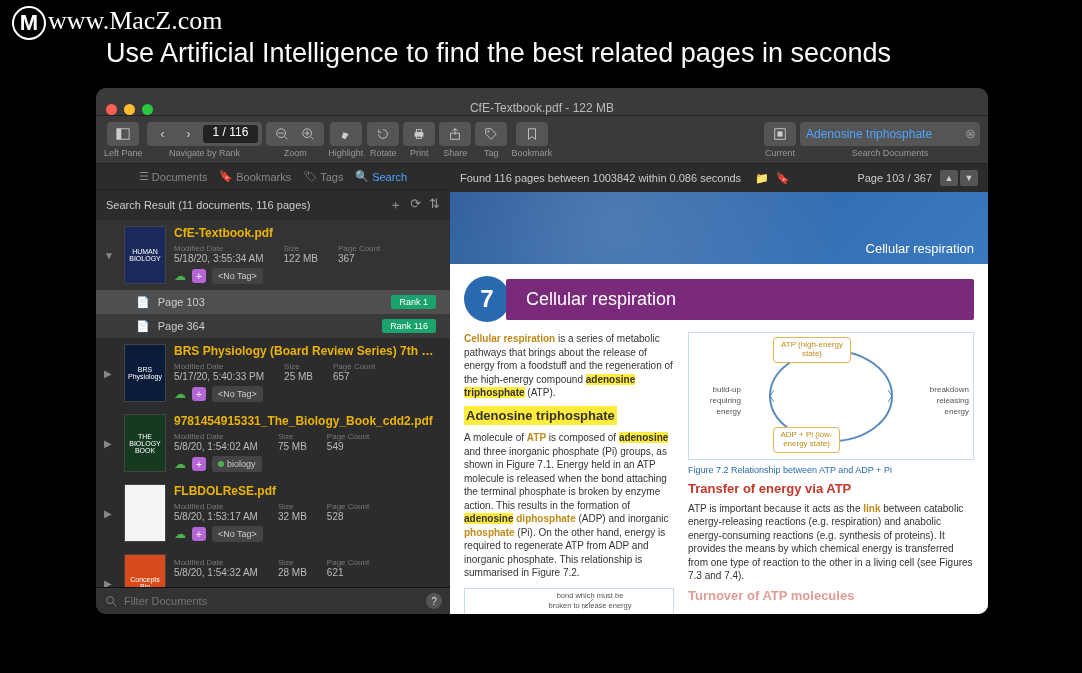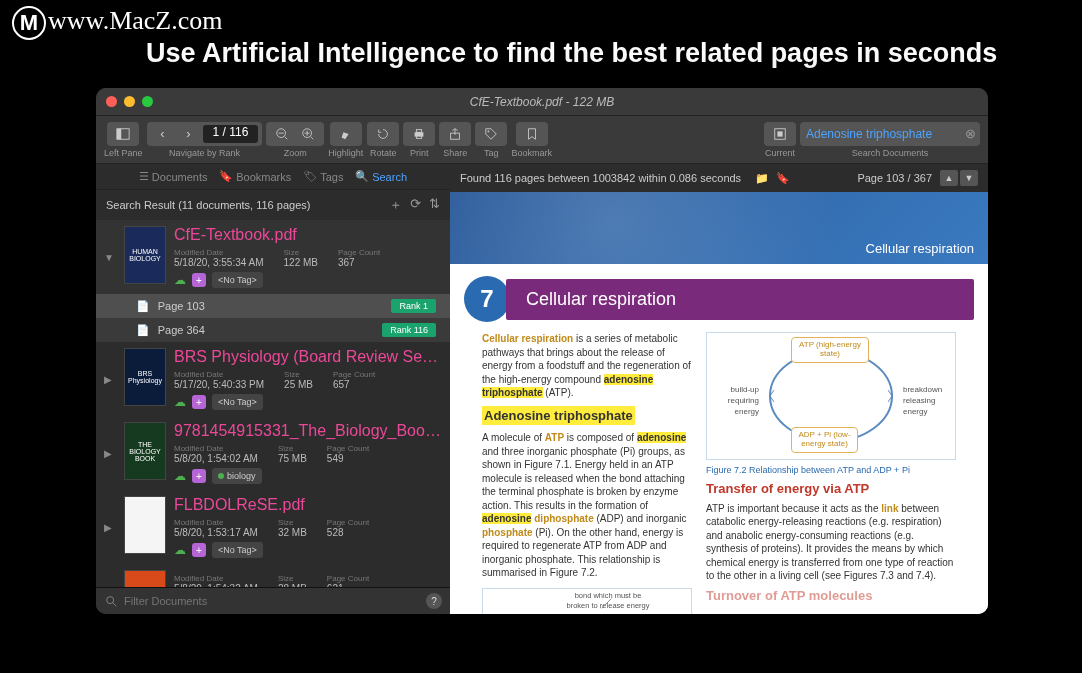--- a/index.html
+++ b/index.html
@@ -1,24 +1,24 @@
 <!DOCTYPE html>
 <html><head>
 <meta charset="utf-8">
 <style>
 * { box-sizing: border-box; margin: 0; padding: 0; }
 body { font-family: -apple-system, BlinkMacSystemFont, "Helvetica Neue", Arial, sans-serif; background: #000; width: 1082px; height: 673px; overflow: hidden; color: #ddd; }
 
 .watermark-m { position: absolute; left: 12px; top: 6px; width: 34px; height: 34px; border-radius: 50%; border: 2px solid #fff; display: flex; align-items: center; justify-content: center; font-weight: bold; font-size: 22px; color: #fff; }
 .watermark-url { position: absolute; left: 48px; top: 6px; color: #fff; font-size: 26px; font-family: "Times New Roman", serif; text-shadow: 0 0 2px #000; }
-.headline { position: absolute; left: 106px; top: 38px; color: #fff; font-size: 27px; font-weight: 700; margin-left: 40px; }
+.headline { position: absolute; left: 106px; top: 38px; color: #fff; font-size: 27px; font-weight: 400; }
 
 .app-window { position: absolute; left: 96px; top: 88px; width: 892px; height: 526px; background: #2c2c2c; border-radius: 10px; box-shadow: 0 20px 60px rgba(0,0,0,0.7); overflow: hidden; }
 
-.titlebar { height: 28px; background: #3a3a3a; border-bottom: 1px solid #222; display: flex; align-items: center; justify-content: center; position: relative; font-style: italic; }
+.titlebar { height: 28px; background: #3a3a3a; border-bottom: 1px solid #222; display: flex; align-items: flex-end; justify-content: center; position: relative; }
 .traffic-lights { position: absolute; left: 10px; display: flex; gap: 7px; }
 .tl-dot { width: 11px; height: 11px; border-radius: 50%; }
 .tl-red { background: #ff5f57; } .tl-yellow { background: #febc2e; } .tl-green { background: #28c840; }
 .titlebar-title { font-size: 12px; color: #bbb; }
 
 .toolbar { height: 48px; background: #3a3a3a; border-bottom: 1px solid #222; display: flex; align-items: center; padding: 0 8px; gap: 4px; }
 .tb-group { display: flex; flex-direction: column; align-items: center; }
 .tb-btns { display: flex; gap: 2px; background: #555; border-radius: 4px; padding: 3px 4px; }
 .tb-btn { width: 24px; height: 18px; display: flex; align-items: center; justify-content: center; color: #ccc; font-size: 13px; }
 .tb-page-box { background: #222; color: #fff; padding: 0 10px; border-radius: 3px; font-size: 12px; }
@@ -39,21 +39,21 @@
 
 .doc-list { flex: 1; overflow-y: auto; }
 .doc-item { display: flex; padding: 6px 8px; gap: 8px; position: relative; }
 .doc-item.expanded { background: #333; }
 .disclosure { width: 12px; color: #888; font-size: 10px; align-self: center; }
 .thumb { width: 42px; height: 58px; background: #151515; border: 1px solid #444; flex-shrink: 0; font-size: 7px; display: flex; align-items: center; justify-content: center; color: #fff; text-align: center; }
 .thumb.blue { background: #1a2a5a; } .thumb.navy { background: #0b1b3a; }
 .thumb.green { background: #163a20; } .thumb.white { background: #f5f5f5; color: #333; }
 .thumb.orange { background: #d94a1a; }
 .doc-meta { flex: 1; overflow: hidden; }
-.doc-title { font-size: 16px; font-weight: 400; color: #ec4899; white-space: nowrap; overflow: hidden; text-overflow: ellipsis; }
+.doc-title { font-size: 12px; font-weight: 700; color: #eab308; white-space: nowrap; overflow: hidden; text-overflow: ellipsis; }
 .meta-row { display: flex; gap: 20px; margin-top: 4px; }
 .meta-col { display: flex; flex-direction: column; }
 .meta-label { font-size: 8px; color: #777; }
 .meta-value { font-size: 10px; color: #bbb; }
 .tag-row { display: flex; align-items: center; gap: 6px; margin-top: 4px; font-size: 10px; }
 .cloud-icon { color: #4caf50; font-size: 12px; }
 .plus-icon { background: #b565d6; color: #fff; width: 14px; height: 14px; border-radius: 3px; display: inline-flex; align-items: center; justify-content: center; font-size: 10px; }
 .tag-chip { background: #444; color: #ccc; padding: 3px 6px; border-radius: 3px; font-size: 9px; display: inline-flex; align-items: center; gap: 3px; }
 .tag-dot { width: 6px; height: 6px; border-radius: 50%; background: #4caf50; }
 
@@ -74,32 +74,32 @@
 
 .page-content { flex: 1; background: #fff; color: #333; overflow: hidden; position: relative; }
 .page-header-img { height: 72px; background: linear-gradient(135deg, #2a5a9a, #3a7ac0); position: relative; }
 .page-header-img::before { content: ""; position: absolute; inset: 0; background: radial-gradient(circle at 30% 40%, rgba(255,255,255,0.15), transparent 60%); }
 .page-header-text { position: absolute; right: 14px; bottom: 8px; color: #fff; font-size: 13px; font-weight: 500; }
 
 .chapter-band { display: flex; align-items: center; margin: 12px 14px 10px; }
 .chapter-circle { width: 46px; height: 46px; border-radius: 50%; background: #2a6ab0; color: #fff; font-size: 24px; font-weight: bold; display: flex; align-items: center; justify-content: center; }
 .chapter-title { background: #7a2a7a; color: #fff; flex: 1; margin-left: -4px; padding: 10px 20px; font-size: 18px; font-weight: 500; border-radius: 2px; }
 
-.body-cols { display: flex; gap: 14px; padding: 0 32px 10px; }
+.body-cols { display: flex; gap: 14px; padding: 0 14px 10px; }
 .col-left { width: 210px; font-size: 10px; line-height: 1.35; color: #333; }
 .col-right { flex: 1; font-size: 10px; line-height: 1.35; color: #333; }
 .hl { background: #ffec3d; color: #333; font-weight: bold; }
 .ochre { color: #c08a1a; font-weight: bold; }
 .sec-heading-hl { background: #ffec3d; color: #333; font-weight: bold; font-size: 13px; display: inline-block; padding: 1px 2px; margin: 6px 0; }
 .sec-heading-red { color: #c0392b; font-weight: bold; font-size: 13px; margin: 4px 0; }
 
 .diagram-box { border: 1px solid #c8dceb; padding: 8px; margin-bottom: 4px; position: relative; height: 128px; }
 .fig-caption { color: #2a6ab0; font-size: 9px; margin-top: 2px; }
 .atp-node { position: absolute; background: #fff; border: 1px solid #e5b25a; border-radius: 4px; padding: 3px 6px; font-size: 8px; color: #c08a1a; text-align: center; line-height: 1.1; }
-.cycle-label { position: absolute; font-size: 8px; color: #555; }
+.cycle-label { position: absolute; font-size: 8px; color: #555; text-align: right; }
 .cycle-svg { position: absolute; inset: 0; width: 100%; height: 100%; }
 
 .small-diagram { border: 1px solid #c8dceb; padding: 6px; margin-top: 8px; height: 66px; position: relative; font-size: 8px; }
 .sd-text { position: absolute; font-size: 7.5px; color: #555; text-align: center; }
 
 .ico { width: 14px; height: 14px; display: inline-block; vertical-align: middle; }
 </style>
 </head>
 <body>
 

